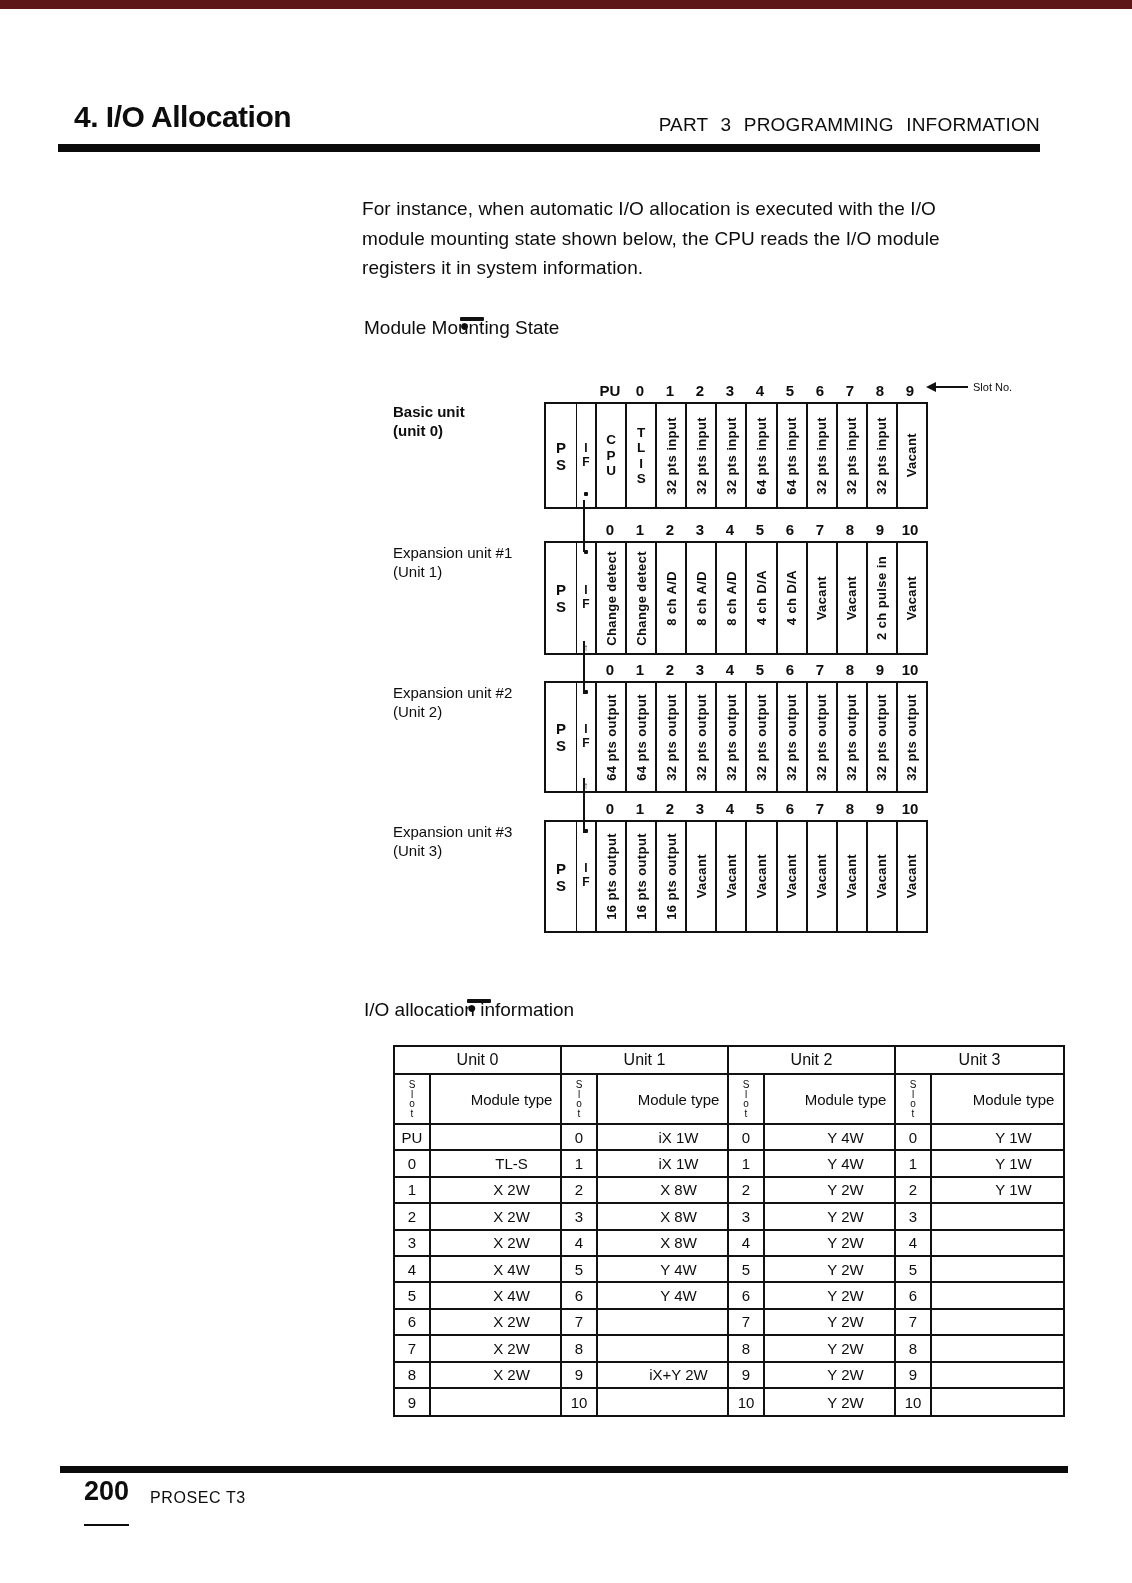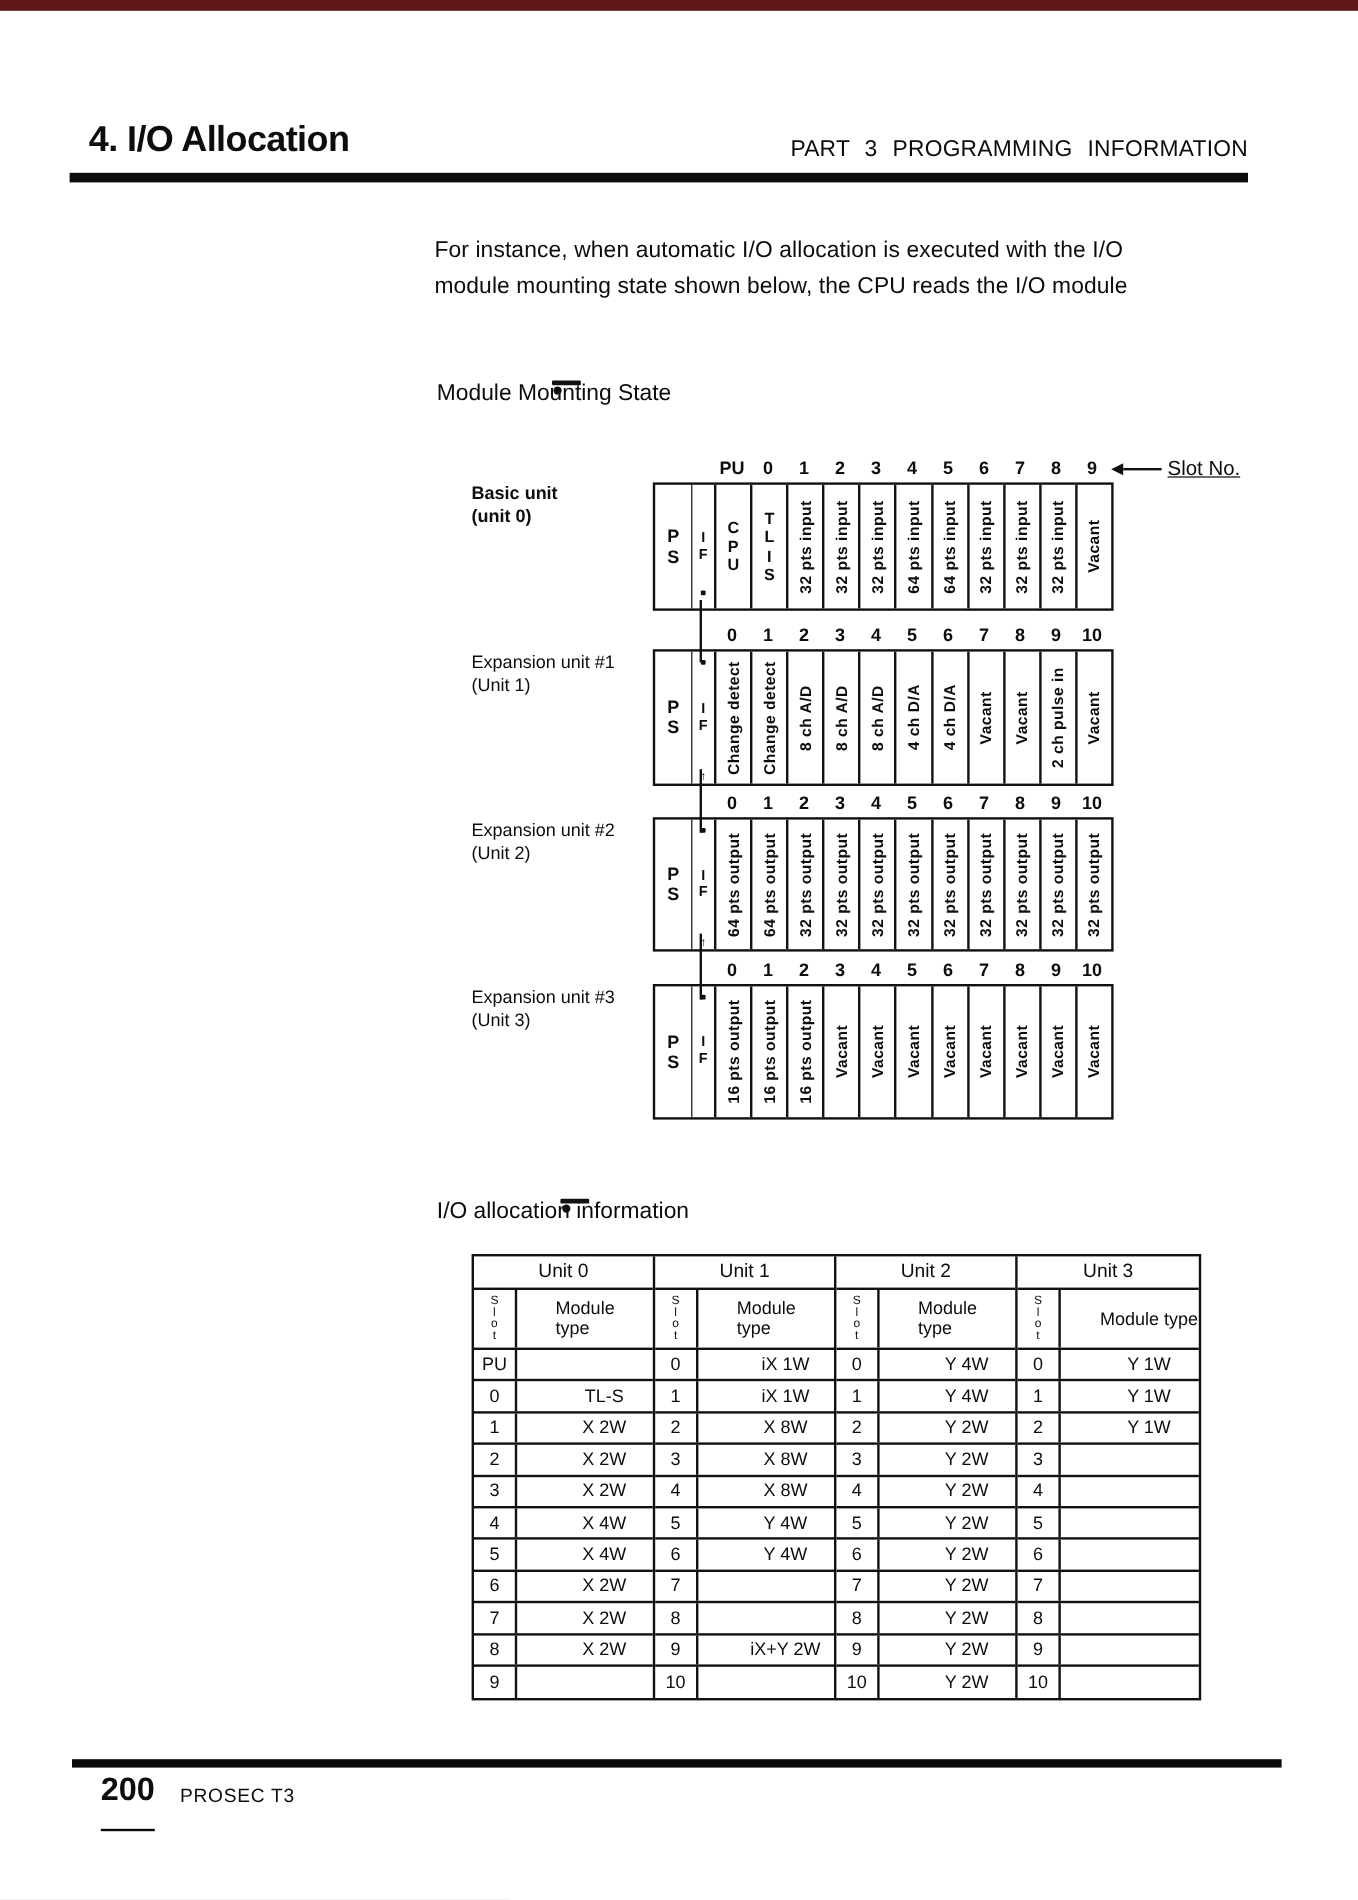--- a/index.html
+++ b/index.html
@@ -31,24 +31,24 @@
   .uparrow{position:absolute;left:0;right:0;bottom:0px;text-align:center;font-size:10px;font-weight:bold;}
   .modules{flex:1;display:flex;}
   .module-cell{flex:1;border-left:2px solid #111;box-sizing:border-box;display:flex;flex-direction:column;align-items:center;justify-content:center;overflow:hidden;}
   .rot{writing-mode:vertical-rl;transform:rotate(180deg);font-size:13px;font-weight:bold;white-space:nowrap;letter-spacing:0.4px;}
   .stk{font-size:13.5px;font-weight:bold;line-height:15.5px;text-align:center;}
   .connector{position:absolute;width:2px;background:#111;left:583px;}
   
   .slotno{position:absolute;left:926px;top:381px;display:flex;align-items:center;}
   .arrow-head{width:0;height:0;border-top:5px solid transparent;border-bottom:5px solid transparent;border-right:10px solid #111;}
   .arrow-line{width:32px;height:2px;background:#111;}
-  .slotno-label{margin-left:5px;font-size:17px;white-space:nowrap;text-decoration:underline;}
+  .slotno-label{margin-left:5px;font-size:11px;white-space:nowrap;}
   
   .alloc-table{position:absolute;left:393px;top:1045px;display:flex;border:2.5px solid #111;background:#fff;}
-  .unit-group{width:151px;border-right:2.5px solid #111;box-sizing:border-box;display:flex;flex-direction:column;}
+  .unit-group{width:167px;border-right:2.5px solid #111;box-sizing:border-box;display:flex;flex-direction:column;}
   .unit-group:last-child{border-right:none;justify-content:flex-end;}
   .unit-title{height:28px;border-bottom:2.5px solid #111;display:flex;align-items:center;justify-content:center;font-size:16px;box-sizing:border-box;}
   .grid-row{display:flex;box-sizing:border-box;}
   .slot-col{width:36px;border-right:2px solid #111;box-sizing:border-box;display:flex;align-items:center;justify-content:center;}
   .mod-col{flex:1;display:flex;align-items:center;justify-content:center;box-sizing:border-box;padding-left:32px;}
   .hdr-row{height:50px;border-bottom:2.5px solid #111;}
   .data-row{height:26.4px;border-bottom:2px solid #111;font-size:15px;}
   .data-row:last-child{border-bottom:none;}
   .slot-hdr{font-size:10px;line-height:9.5px;text-align:center;white-space:pre-line;}
   .mod-hdr{font-size:15px;}
@@ -63,20 +63,21 @@
 <div class="page">
   <div class="topbar"></div>
 
   <div class="title">4. I/O Allocation</div>
   <div class="part">PART 3 PROGRAMMING INFORMATION</div>
   <div class="hrule"></div>
 
   <div class="intro">
     <div>For instance, when automatic I/O allocation is executed with the I/O</div>
     <div>module mounting state shown below, the CPU reads the I/O module</div>
+    <div>registers it in system information.</div>
   </div>
 
   <div class="bullet-line" style="left:364px;top:317px;"><span class="dot">●</span><span>Module Mounting State</span></div>
 
   <div id="diagram-root">
       <div class="rack-label" style="top:402px;font-weight:bold;">
         <div>Basic unit</div>
         <div>(unit 0)</div>
       </div>
       <div class="slot-numbers" style="left:595px;top:382px;width:330px;">

